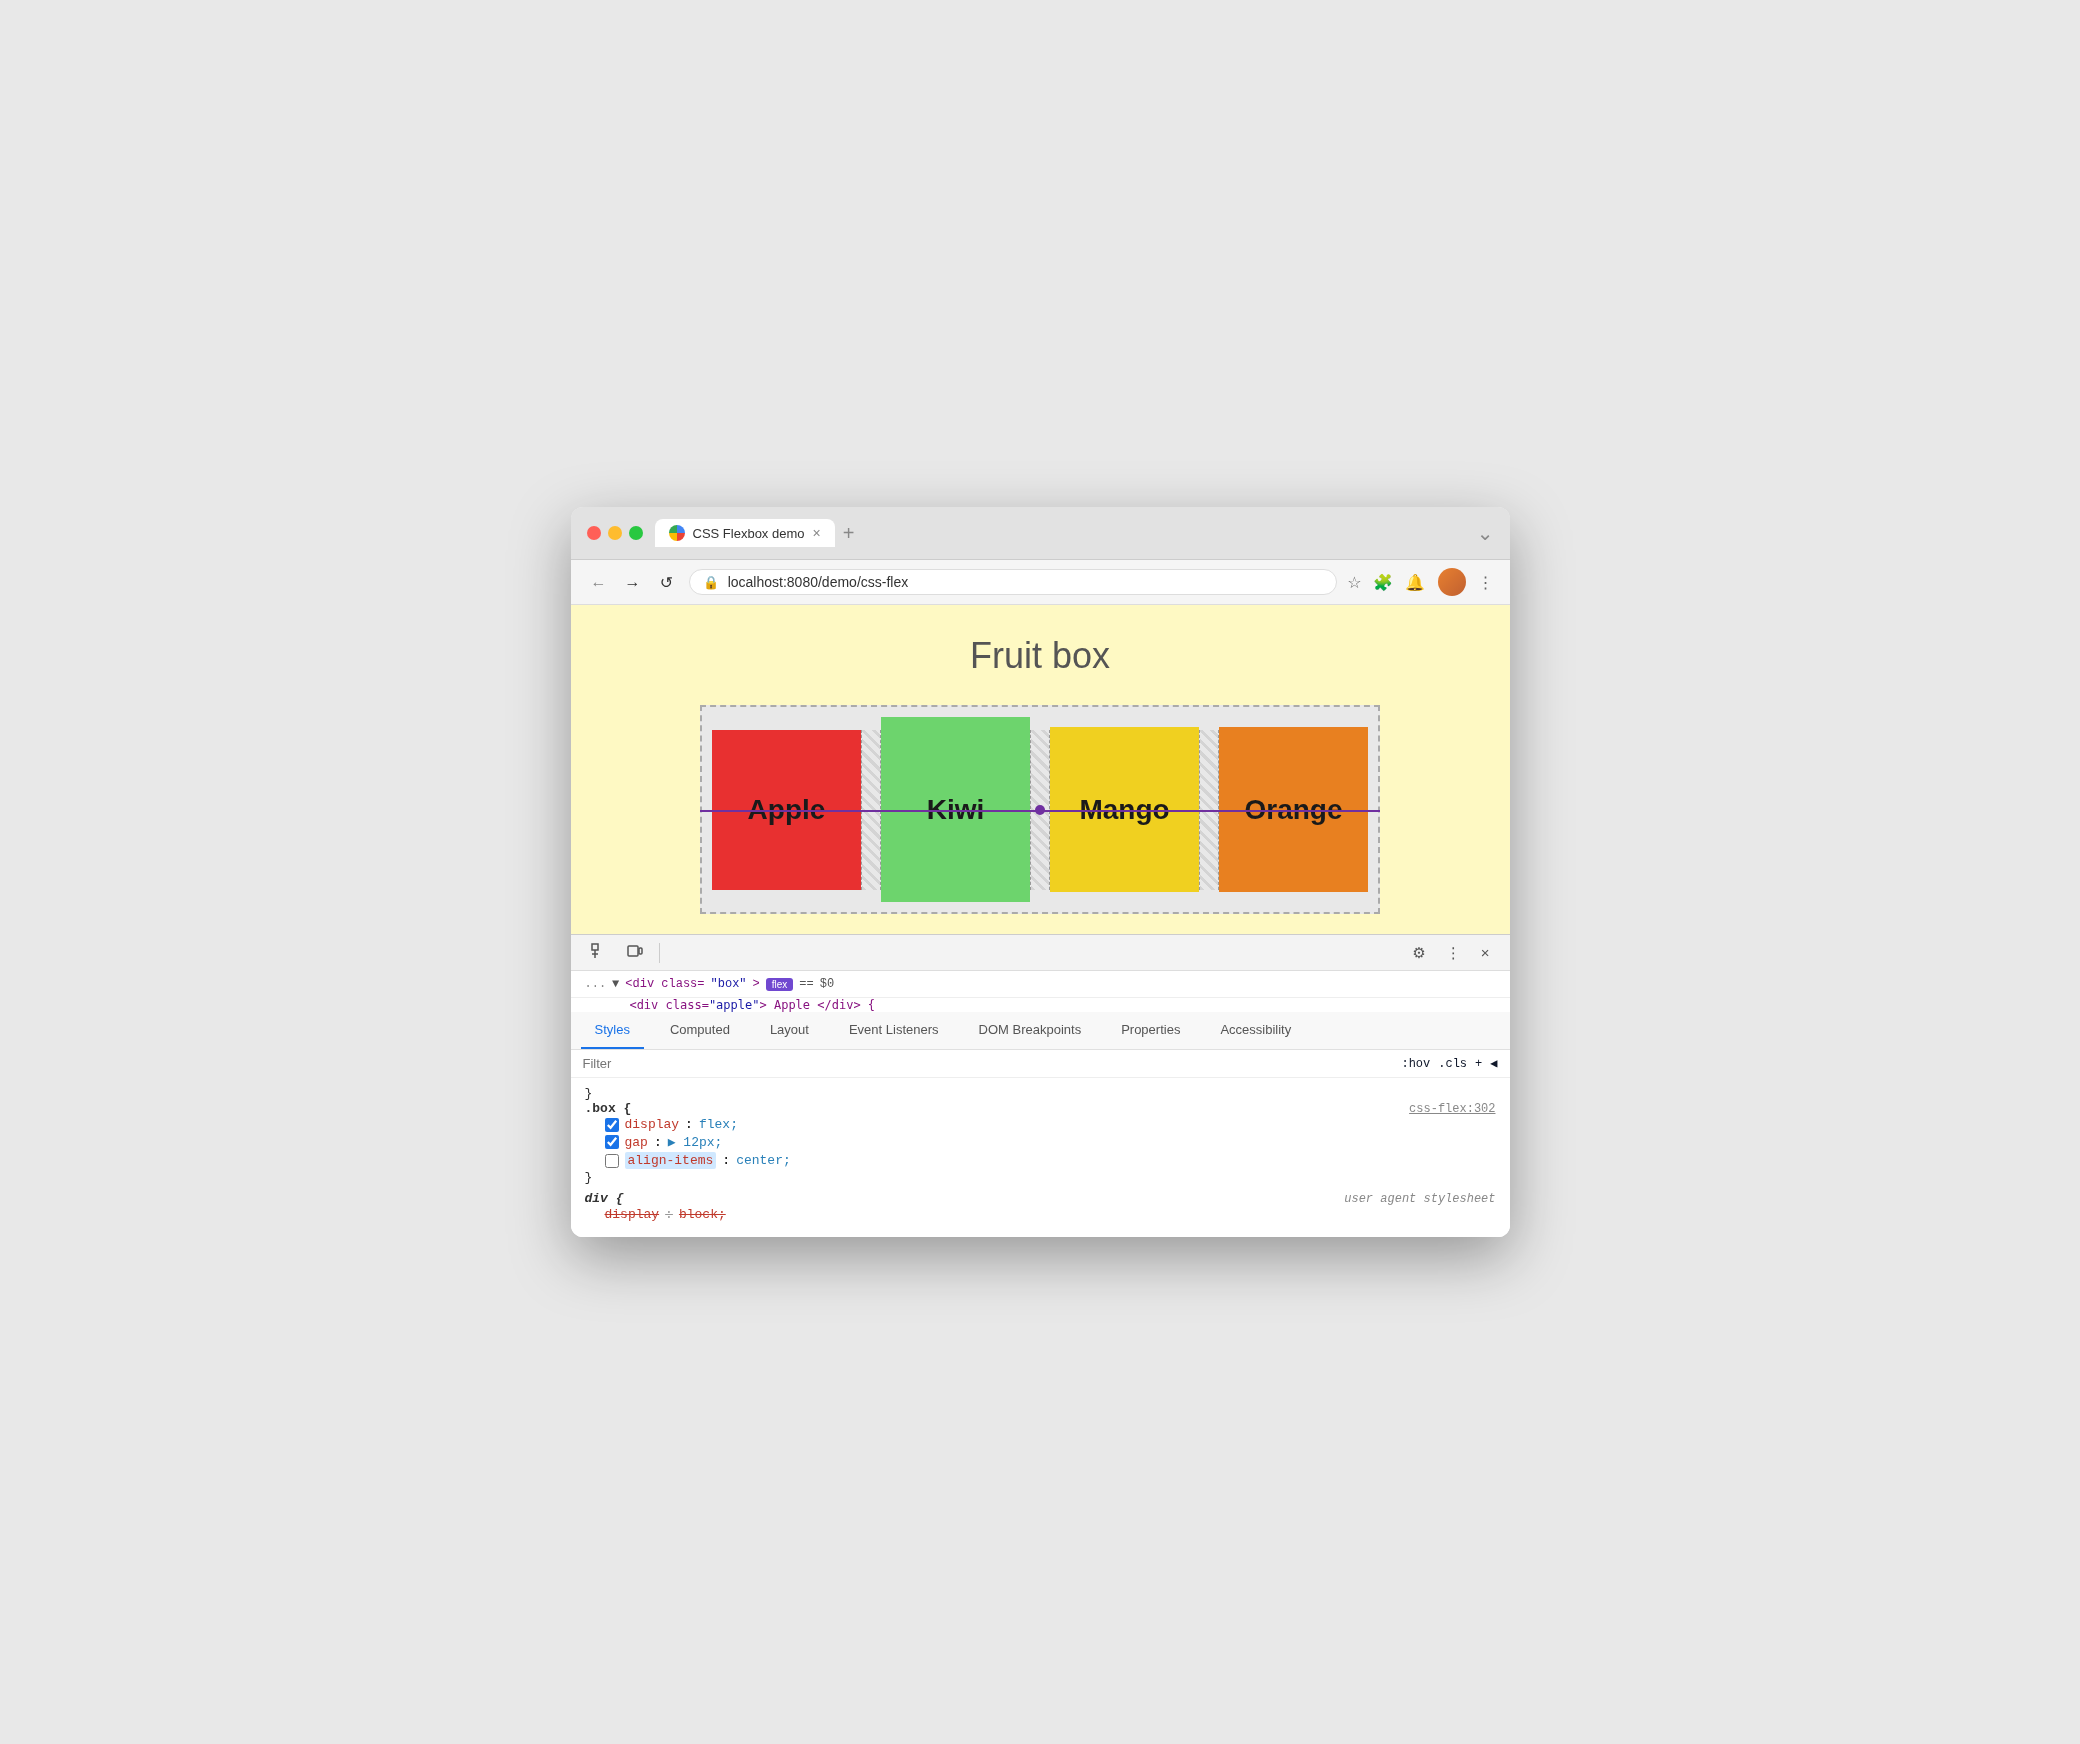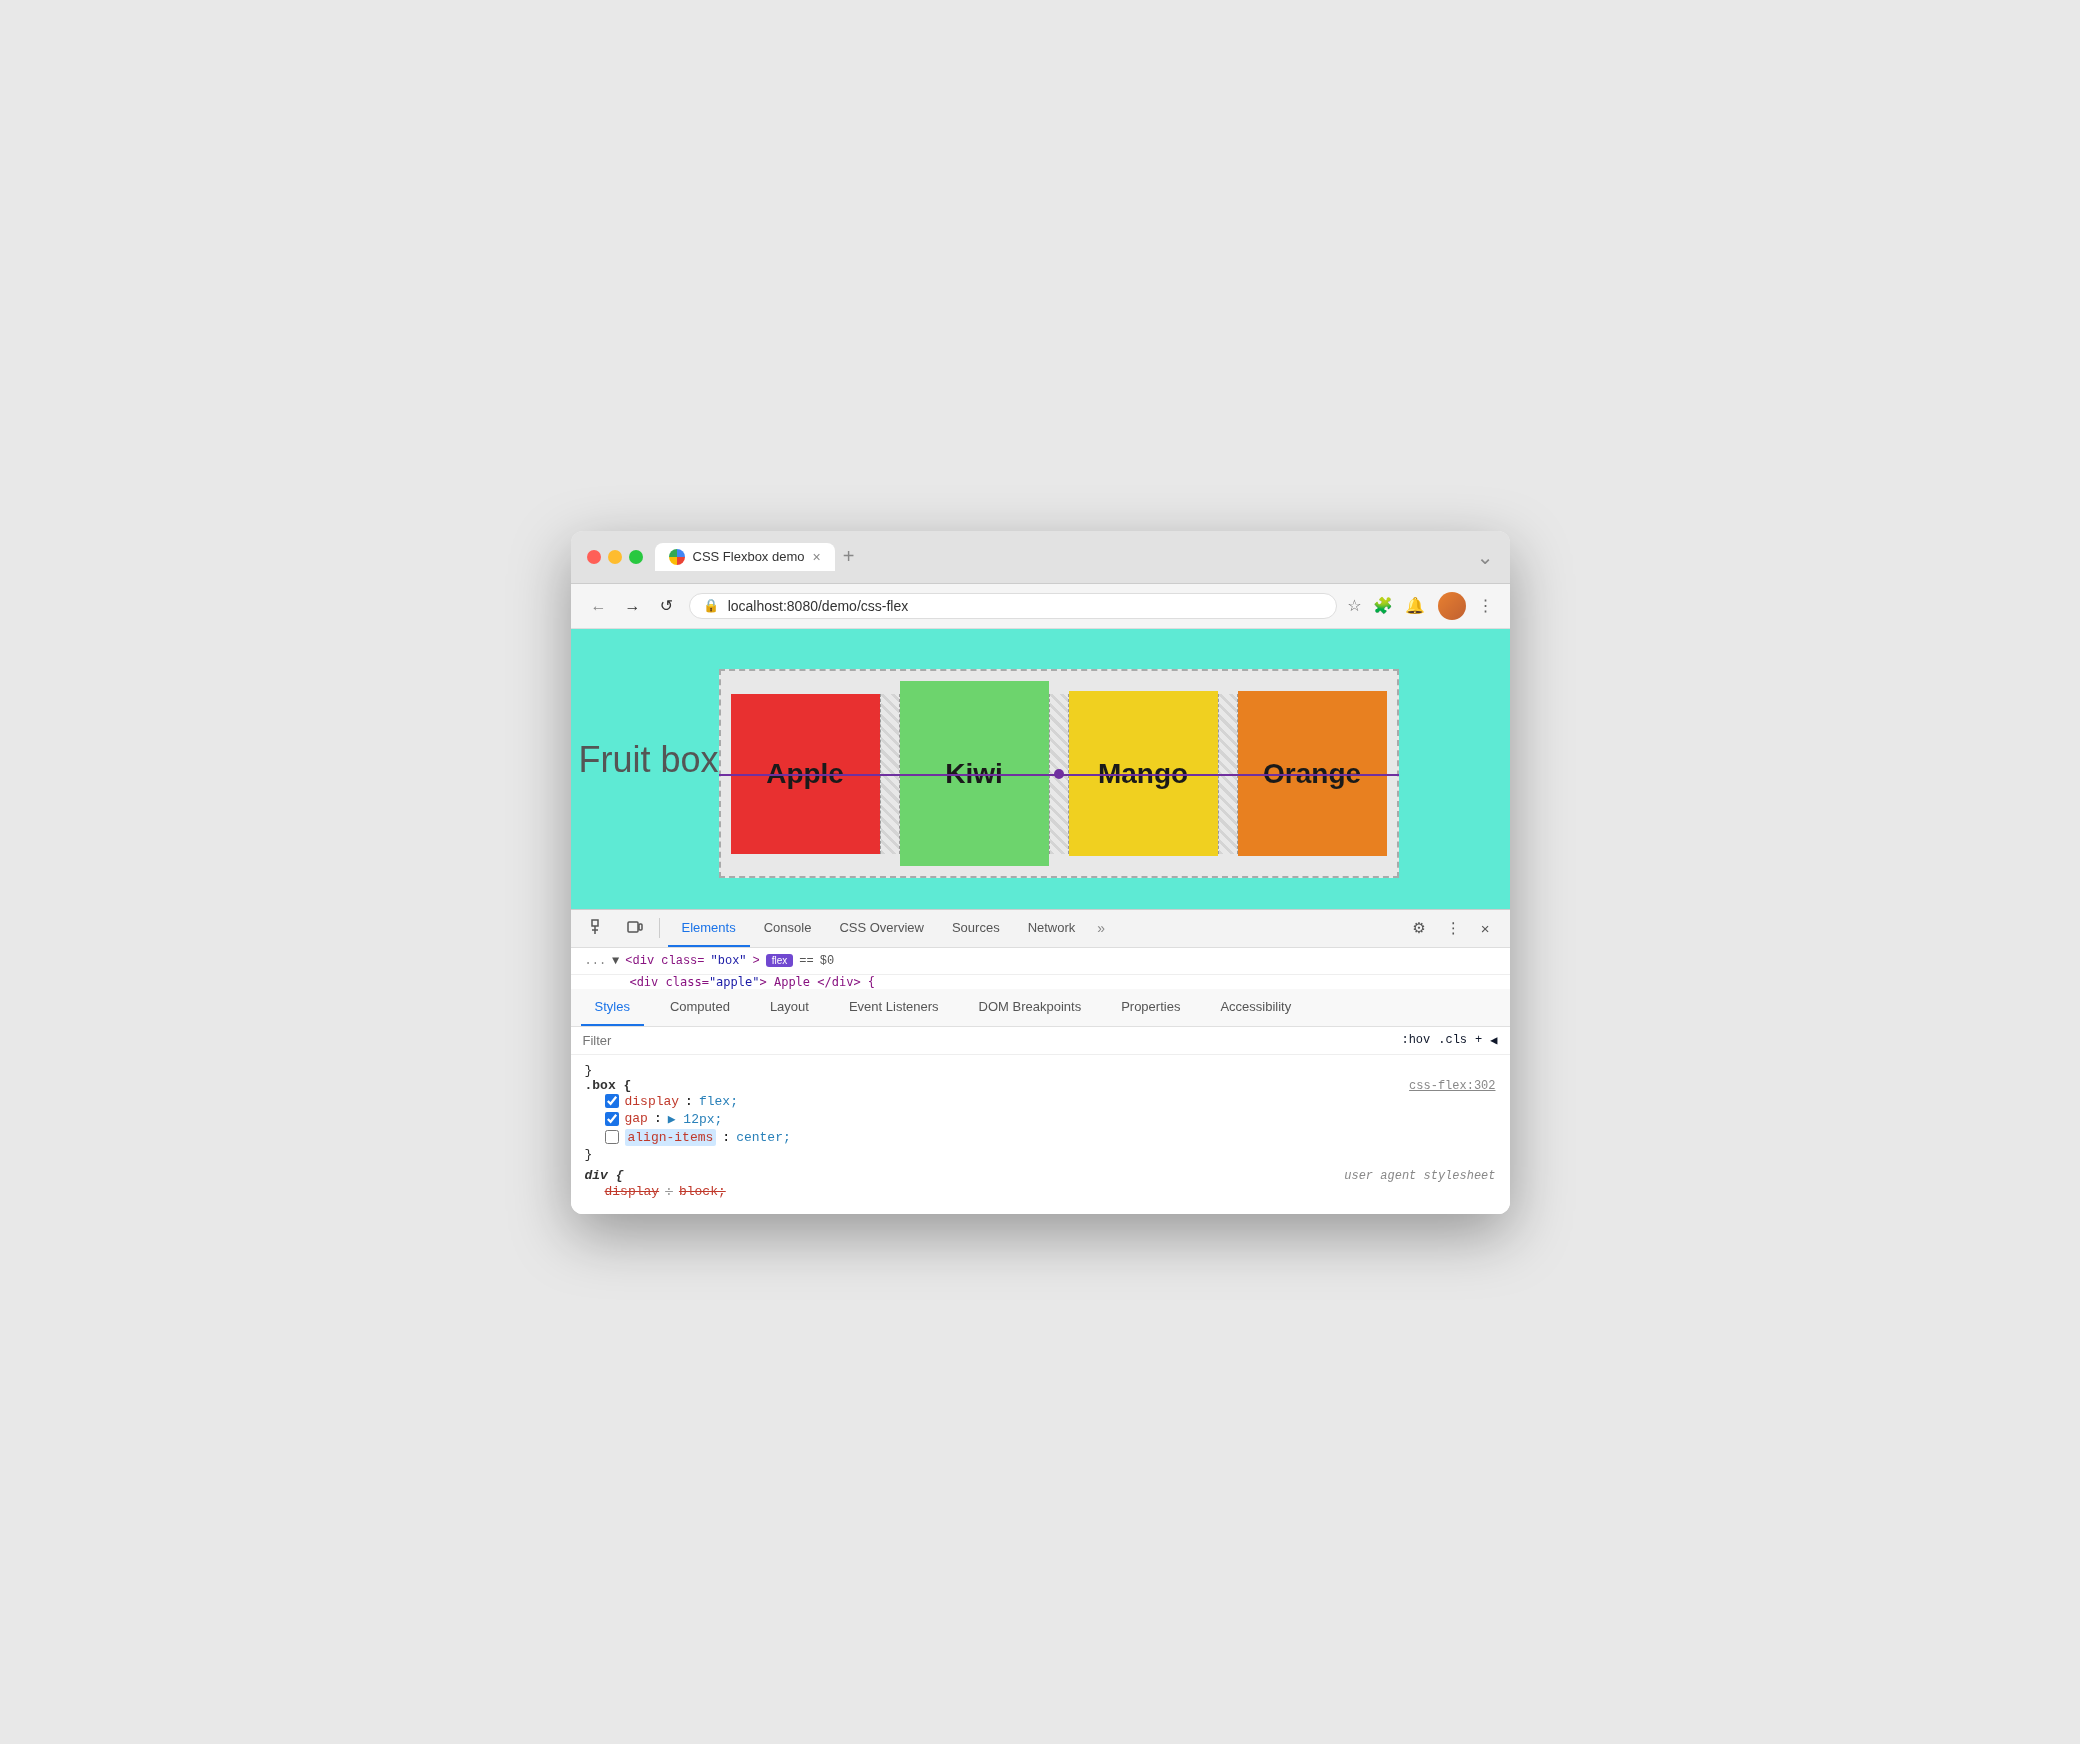--- a/index.html
+++ b/index.html
@@ -117,25 +117,25 @@
     }
     .browser-action-btn {
       background: none;
       border: none;
       color: #666;
       font-size: 16px;
       cursor: pointer;
     }
     
     .page-content {
-      background: #5eead4;
+      background: #fef9c3;
       padding: 30px 8px 20px;
       min-height: 280px;
       display: flex;
-      flex-direction: row;
+      flex-direction: column;
       align-items: center;
     }
     .page-title {
       font-size: 36px;
       color: #555;
       font-weight: 300;
       margin-bottom: 28px;
     }
     
     .flex-demo-container {
@@ -458,28 +458,20 @@
           <line x1="1" y1="11" x2="7" y2="11" stroke="#555" stroke-width="1.5"></line>
         </svg>
       </button>
       <button class="devtools-icon-btn">
         <svg width="16" height="16" viewBox="0 0 16 16" fill="none">
           <rect x="1" y="3" width="10" height="10" rx="1" stroke="#555" stroke-width="1.5" fill="none"></rect>
           <rect x="12" y="5" width="3" height="6" rx="1" stroke="#555" stroke-width="1.5" fill="none"></rect>
         </svg>
       </button>
       <div class="devtools-separator"></div>
-      <div class="devtools-tabs">
-        <div class="devtools-tab active">Elements</div>
-        <div class="devtools-tab">Console</div>
-        <div class="devtools-tab">CSS Overview</div>
-        <div class="devtools-tab">Sources</div>
-        <div class="devtools-tab">Network</div>
-        <div class="devtools-tab-more">»</div>
-      </div>
       <div class="devtools-settings">
         <button class="devtools-icon-btn">⚙</button>
         <button class="devtools-icon-btn">⋮</button>
         <button class="devtools-icon-btn">×</button>
       </div>
     </div>
 
     <div class="dom-breadcrumb">
       <span style="color:#888;">...</span>
       <span style="color:#555;">▼</span>

